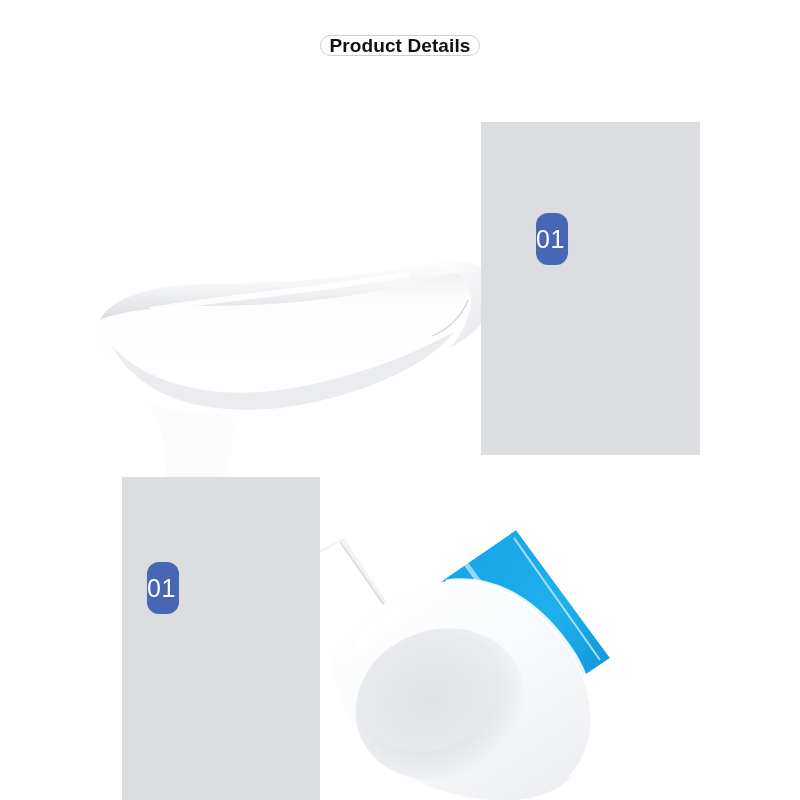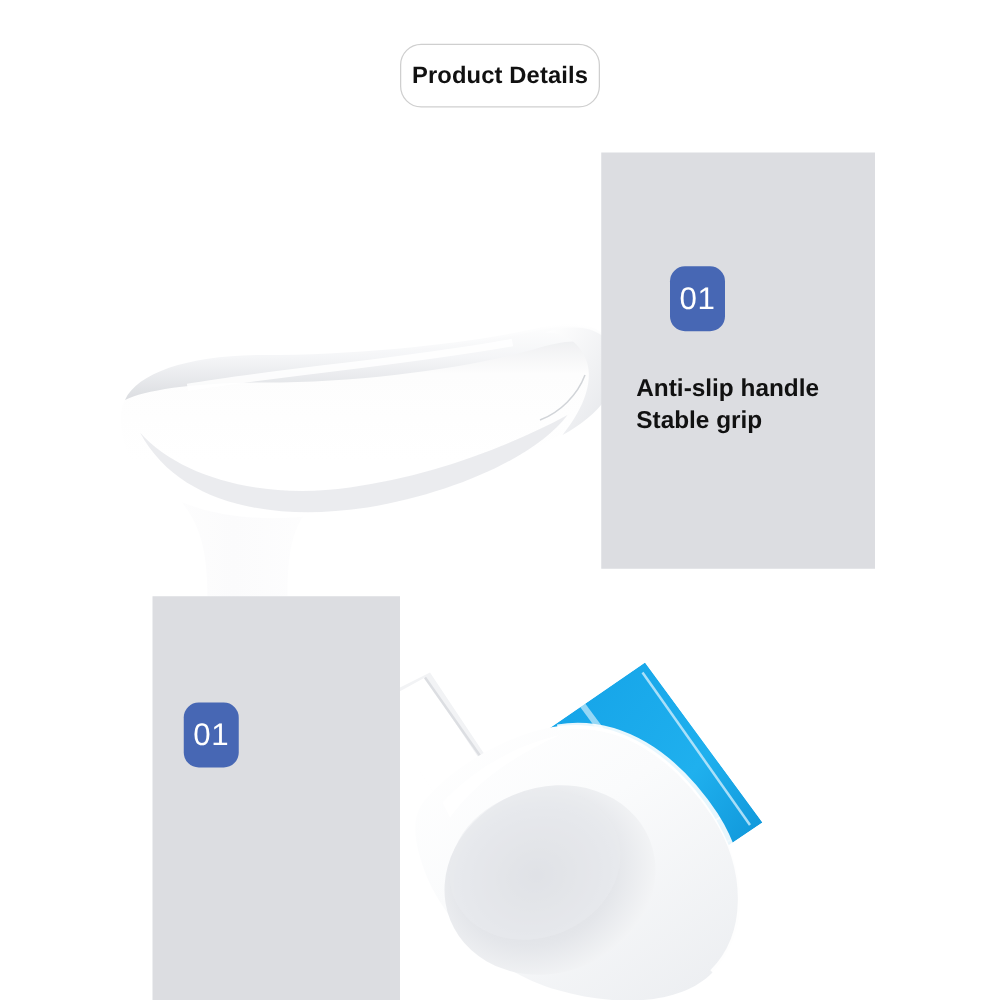--- a/index.html
+++ b/index.html
@@ -18,21 +18,21 @@
     background: #ffffff;
     overflow: hidden;
   }
 
   
   .title-pill {
     position: absolute;
     left: 320px;
     top: 35px;
     width: 160px;
-    height: 51px;
+    height: 21px;
     border: 1.5px solid #cfcfcf;
     border-radius: 17px;
     background: #ffffff;
     display: flex;
     align-items: center;
     justify-content: center;
     box-sizing: border-box;
   }
   .title-pill span {
     font-size: 19px;
@@ -45,27 +45,26 @@
   
   .info-panel {
     position: absolute;
     background: #dcdde1;
   }
   #panel-01 { left: 481px; top: 122px; width: 219px; height: 333px; }
   #panel-02 { left: 122px; top: 477px; width: 198px; height: 323px; }
 
   .badge {
     position: absolute;
-    width: 44px;
+    width: 32px;
     height: 52px;
     border-radius: 12px;
     background: #4767b4;
     display: flex;
     align-items: center;
-    justify-content: center;
   }
   .badge span {
     color: #ffffff;
     font-size: 25px;
     font-weight: normal;
     letter-spacing: 0.5px;
   }
   #badge-01 { left: 536px; top: 213px; }
   #badge-02 { left: 147px; top: 562px; }
 
@@ -157,22 +156,20 @@
       <path d="M352,86 C368,80 382,66 388,50" stroke="#c6c9ce" stroke-width="1.2" fill="none" opacity="0.8"></path>
 
       <path d="M70,60 C140,48 240,40 330,24" stroke="#ffffff" stroke-width="6" fill="none" opacity="0.85"></path>
     </svg>
   </div>
 
   <div class="info-panel" id="panel-01"></div>
   <div class="badge" id="badge-01">
     <span>01</span>
   </div>
-  <div class="panel-text" id="text-01">Anti-slip handle
-Stable grip</div>
 
   <div class="photo photo-brush">
     <svg width="420" height="285" viewBox="0 0 420 285" xmlns="http://www.w3.org/2000/svg">
       <defs>
         <linearGradient id="headBody" x1="0.1" y1="0" x2="0.9" y2="1">
           <stop offset="0%" stop-color="#ffffff"></stop>
           <stop offset="40%" stop-color="#fafbfc"></stop>
           <stop offset="100%" stop-color="#eceef1"></stop>
         </linearGradient>
         <radialGradient id="dimple" cx="0.45" cy="0.45" r="0.62">

